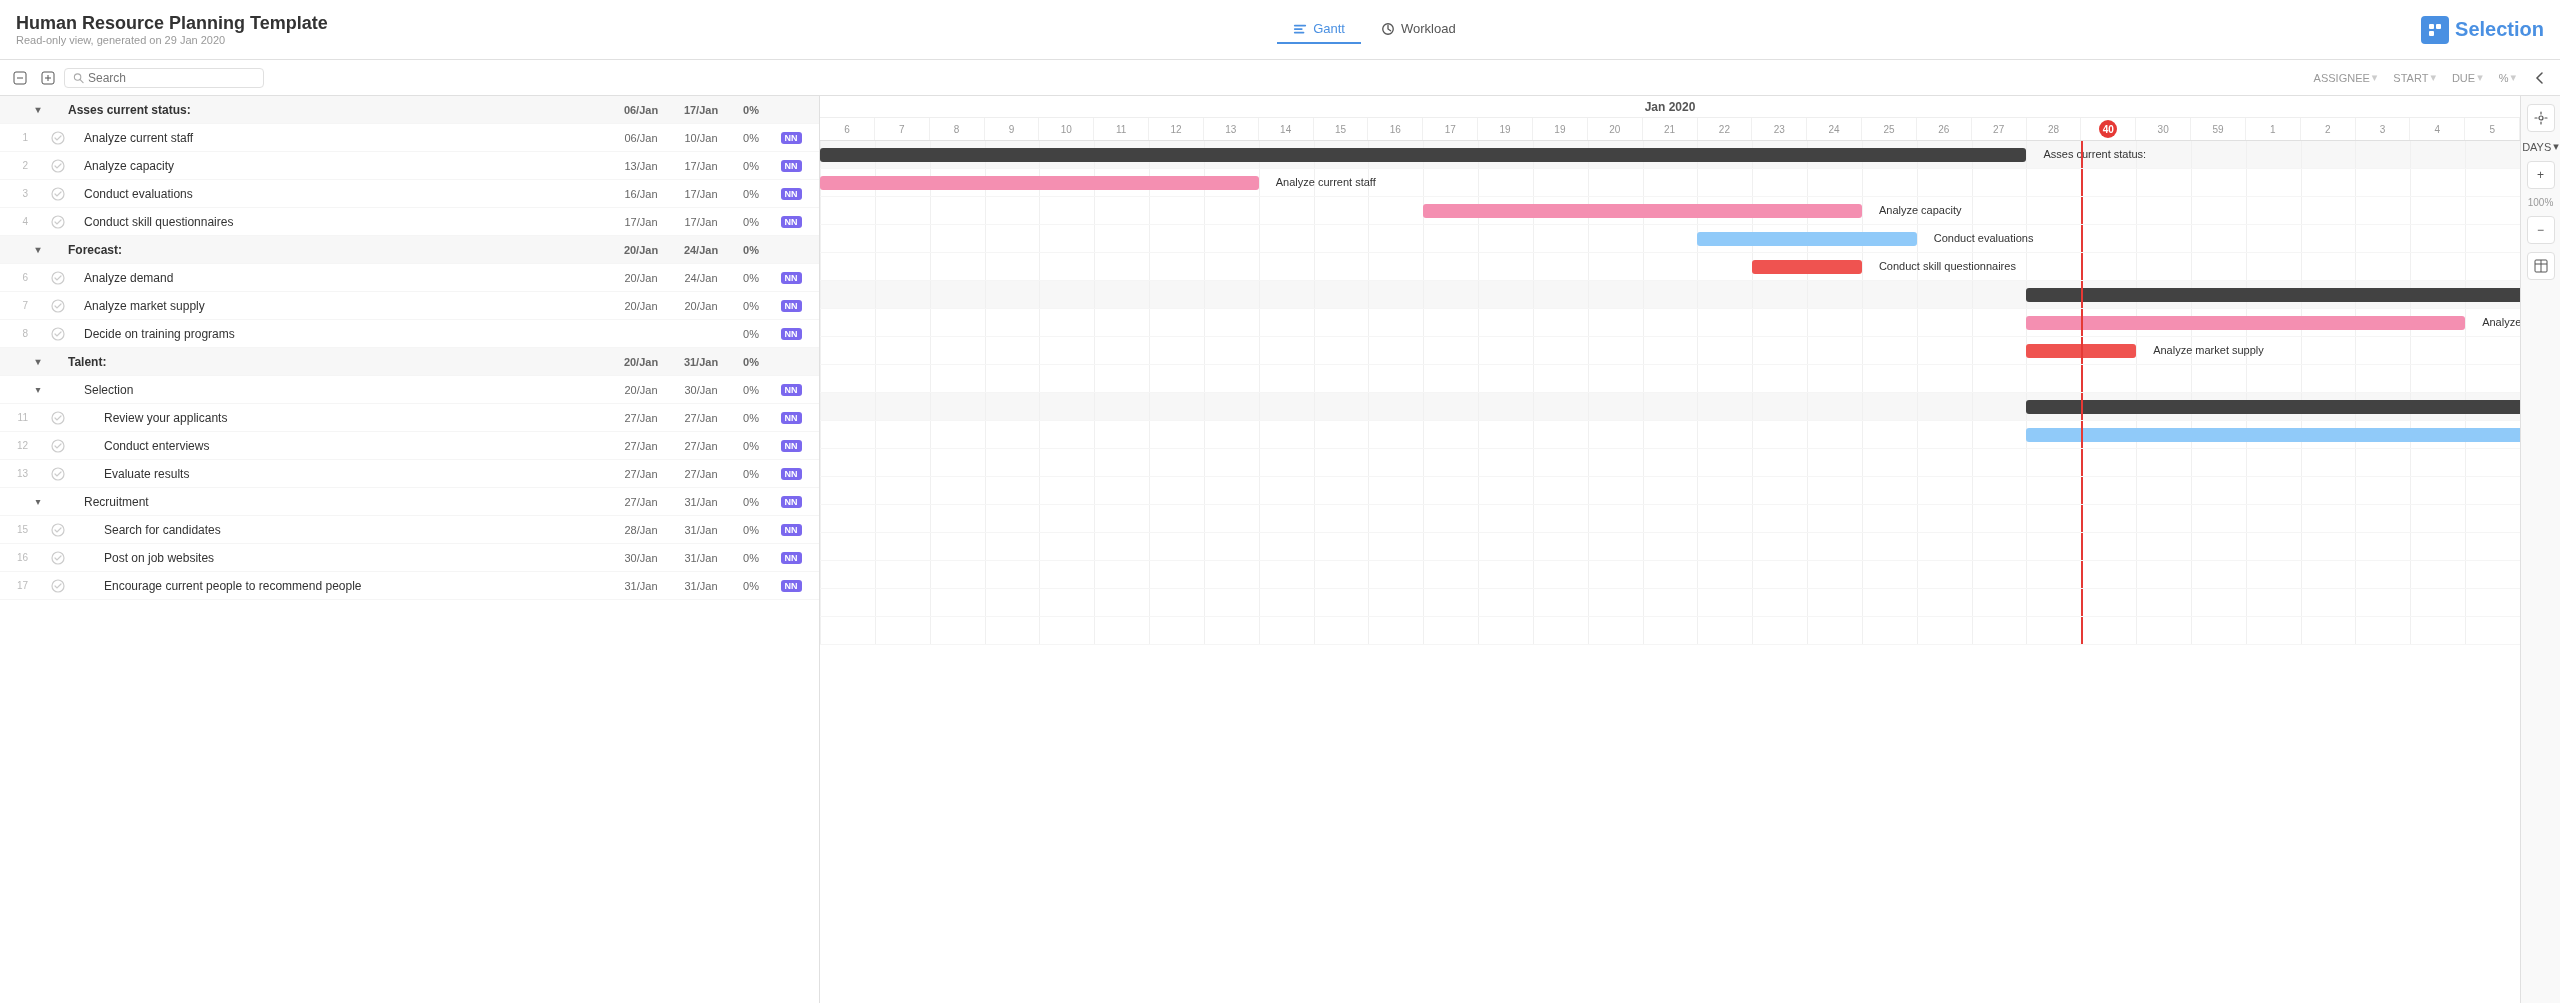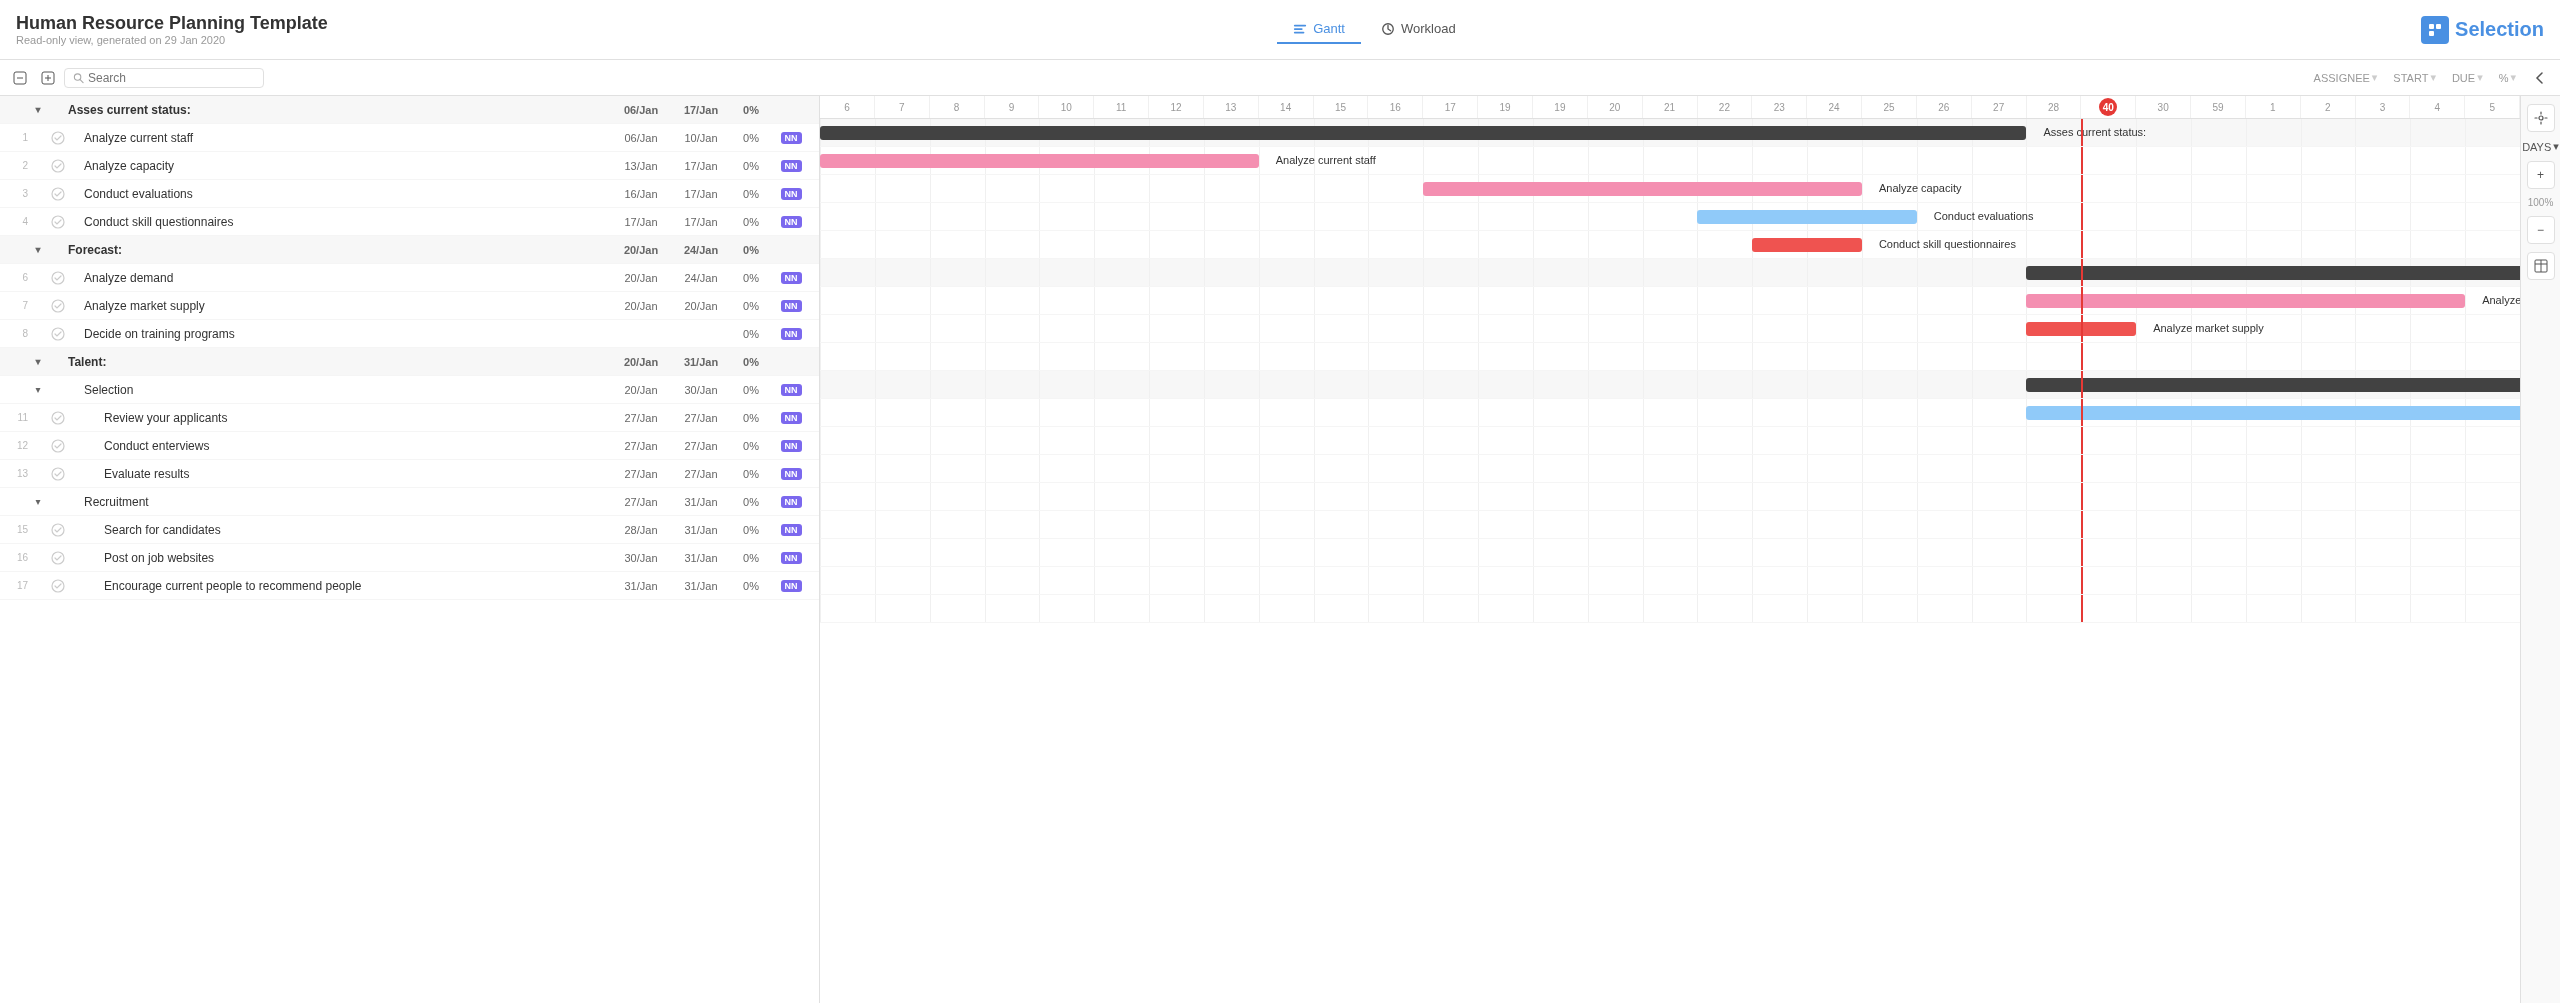--- a/index.html
+++ b/index.html
@@ -433,20 +433,21 @@
         <span class="row-date">31/Jan</span>
         <span class="row-pct">0%</span>
         <span class="row-assign">
           <span class="nn-badge">NN</span>
         </span>
       </div>
     </div>
 
   <div class="gantt-panel" id="gantt-panel">
     <div class="gantt-header">
+      <div class="gantt-month-row" id="gantt-month">Jan 2020</div>
       <div class="gantt-days-row" id="gantt-days-row">
           <div class="gantt-day">6</div>
           <div class="gantt-day">7</div>
           <div class="gantt-day">8</div>
           <div class="gantt-day">9</div>
           <div class="gantt-day">10</div>
           <div class="gantt-day">11</div>
           <div class="gantt-day">12</div>
           <div class="gantt-day">13</div>
           <div class="gantt-day">14</div>

